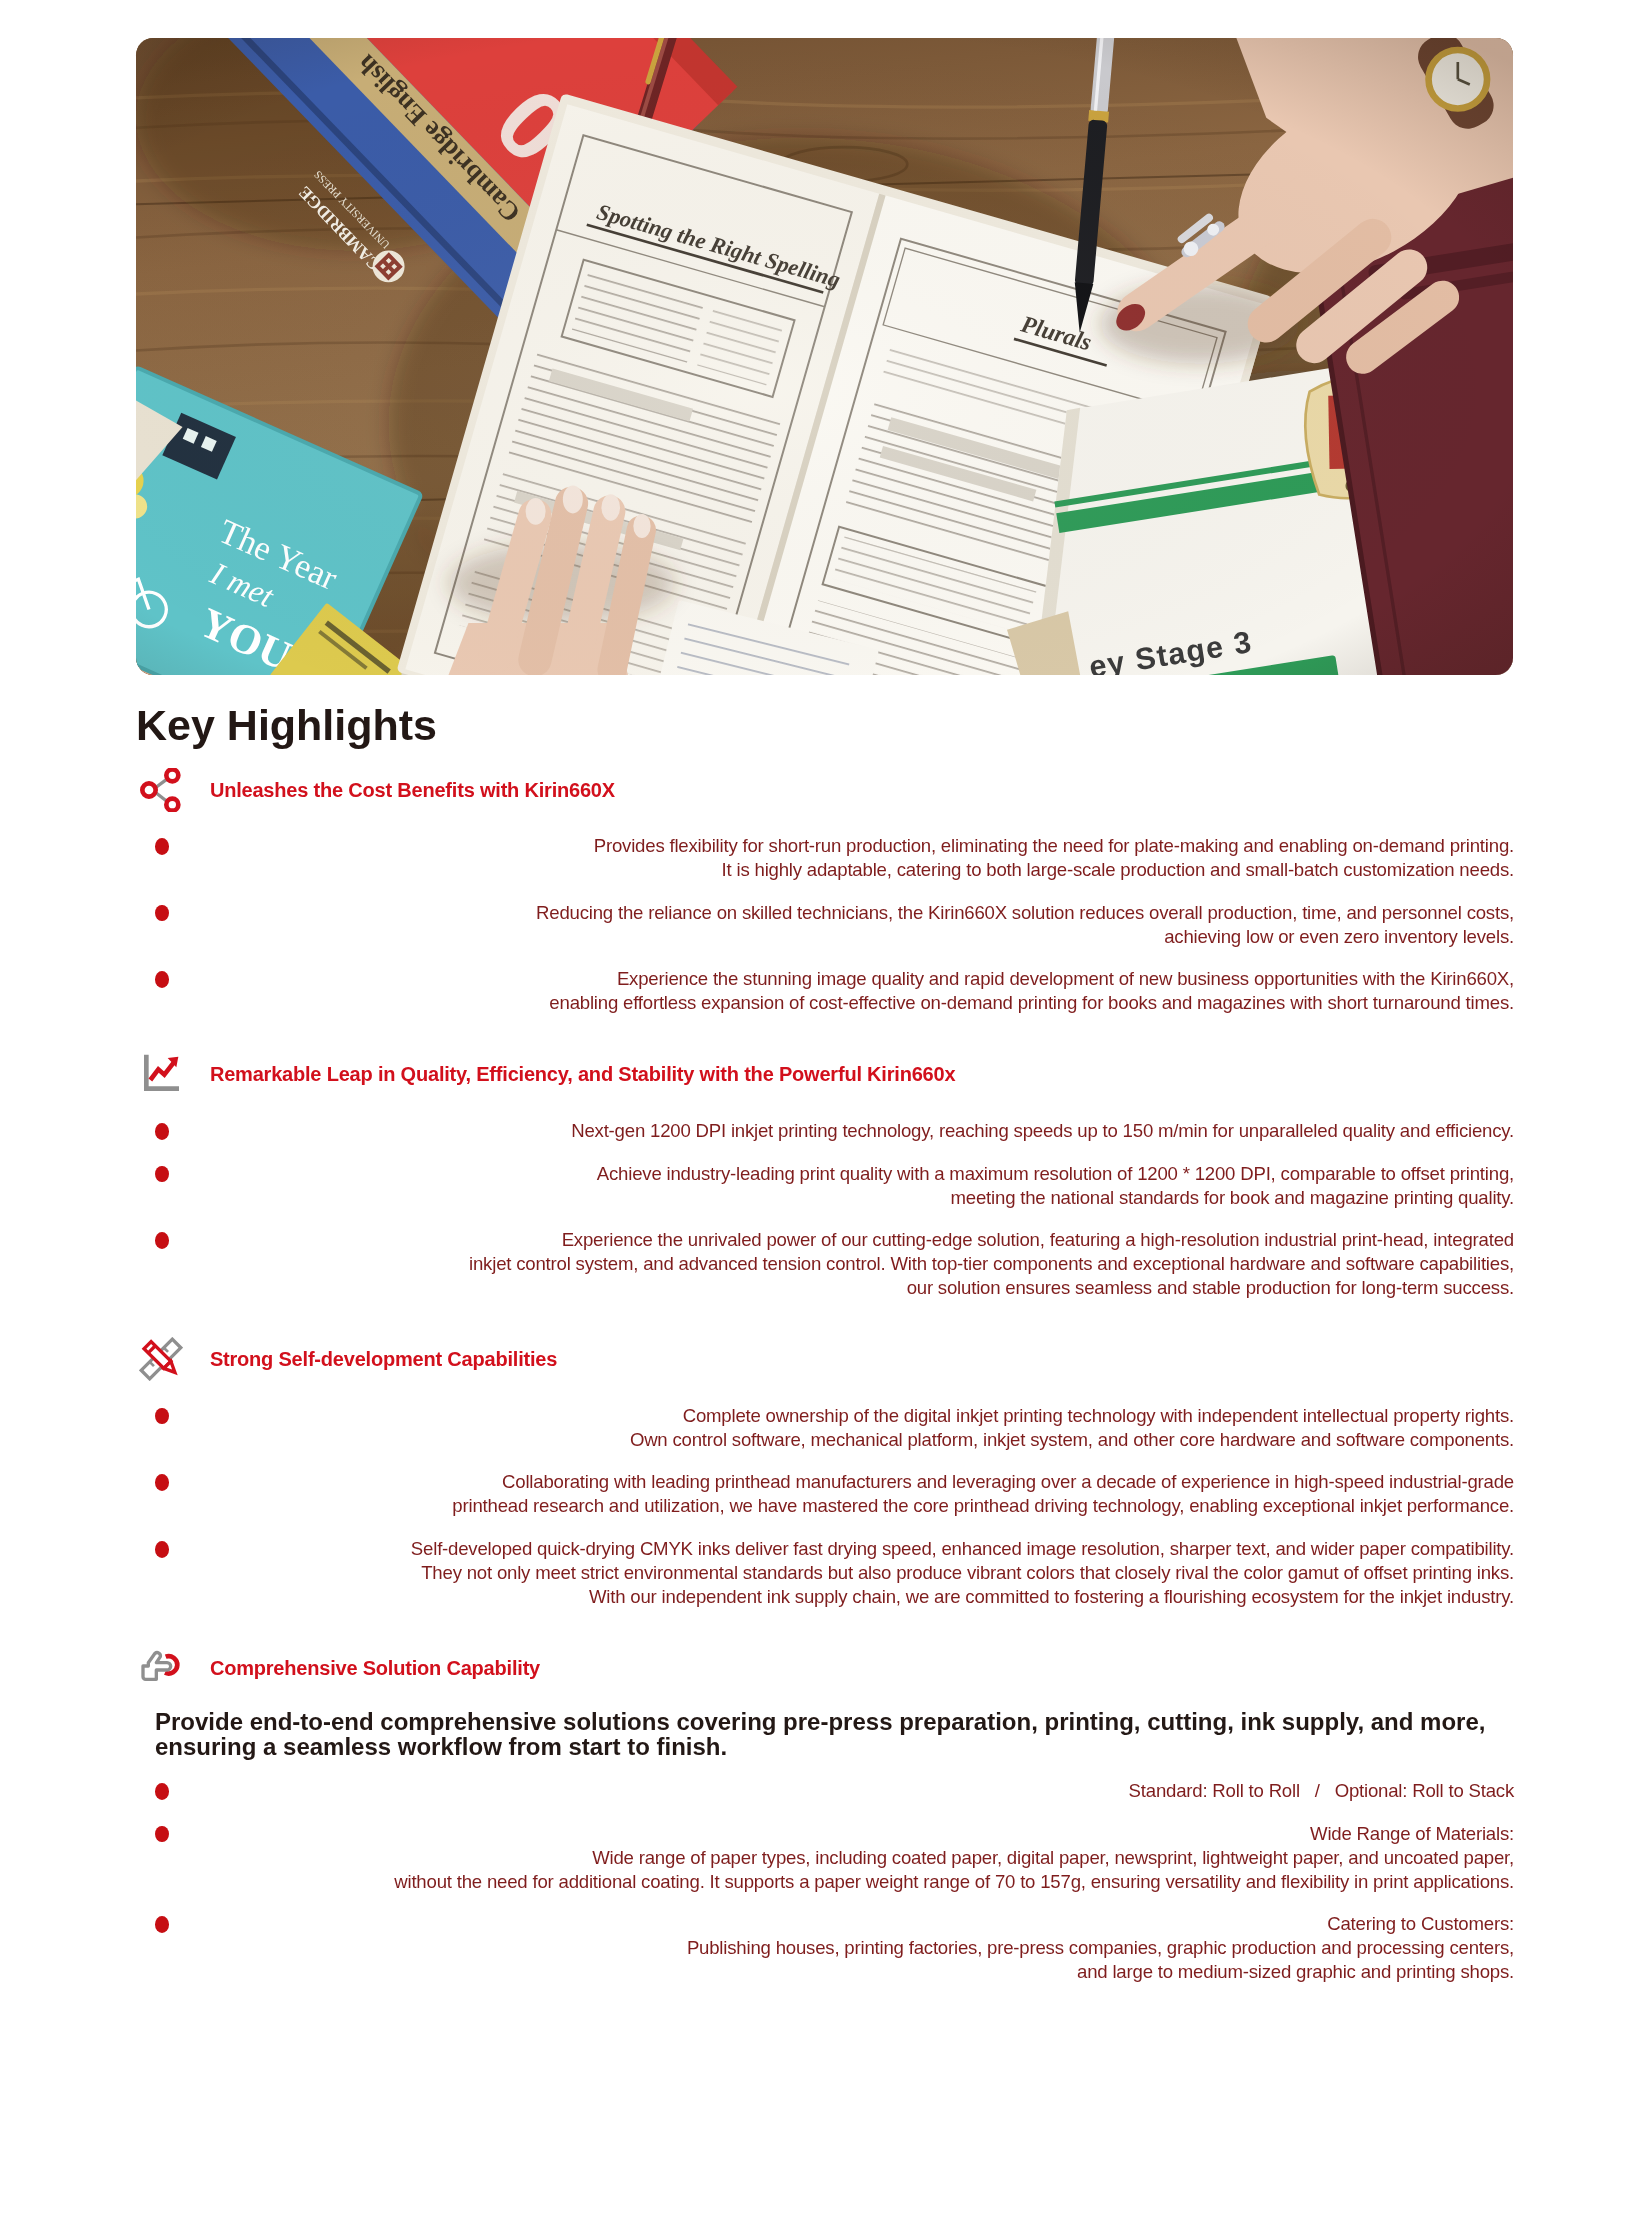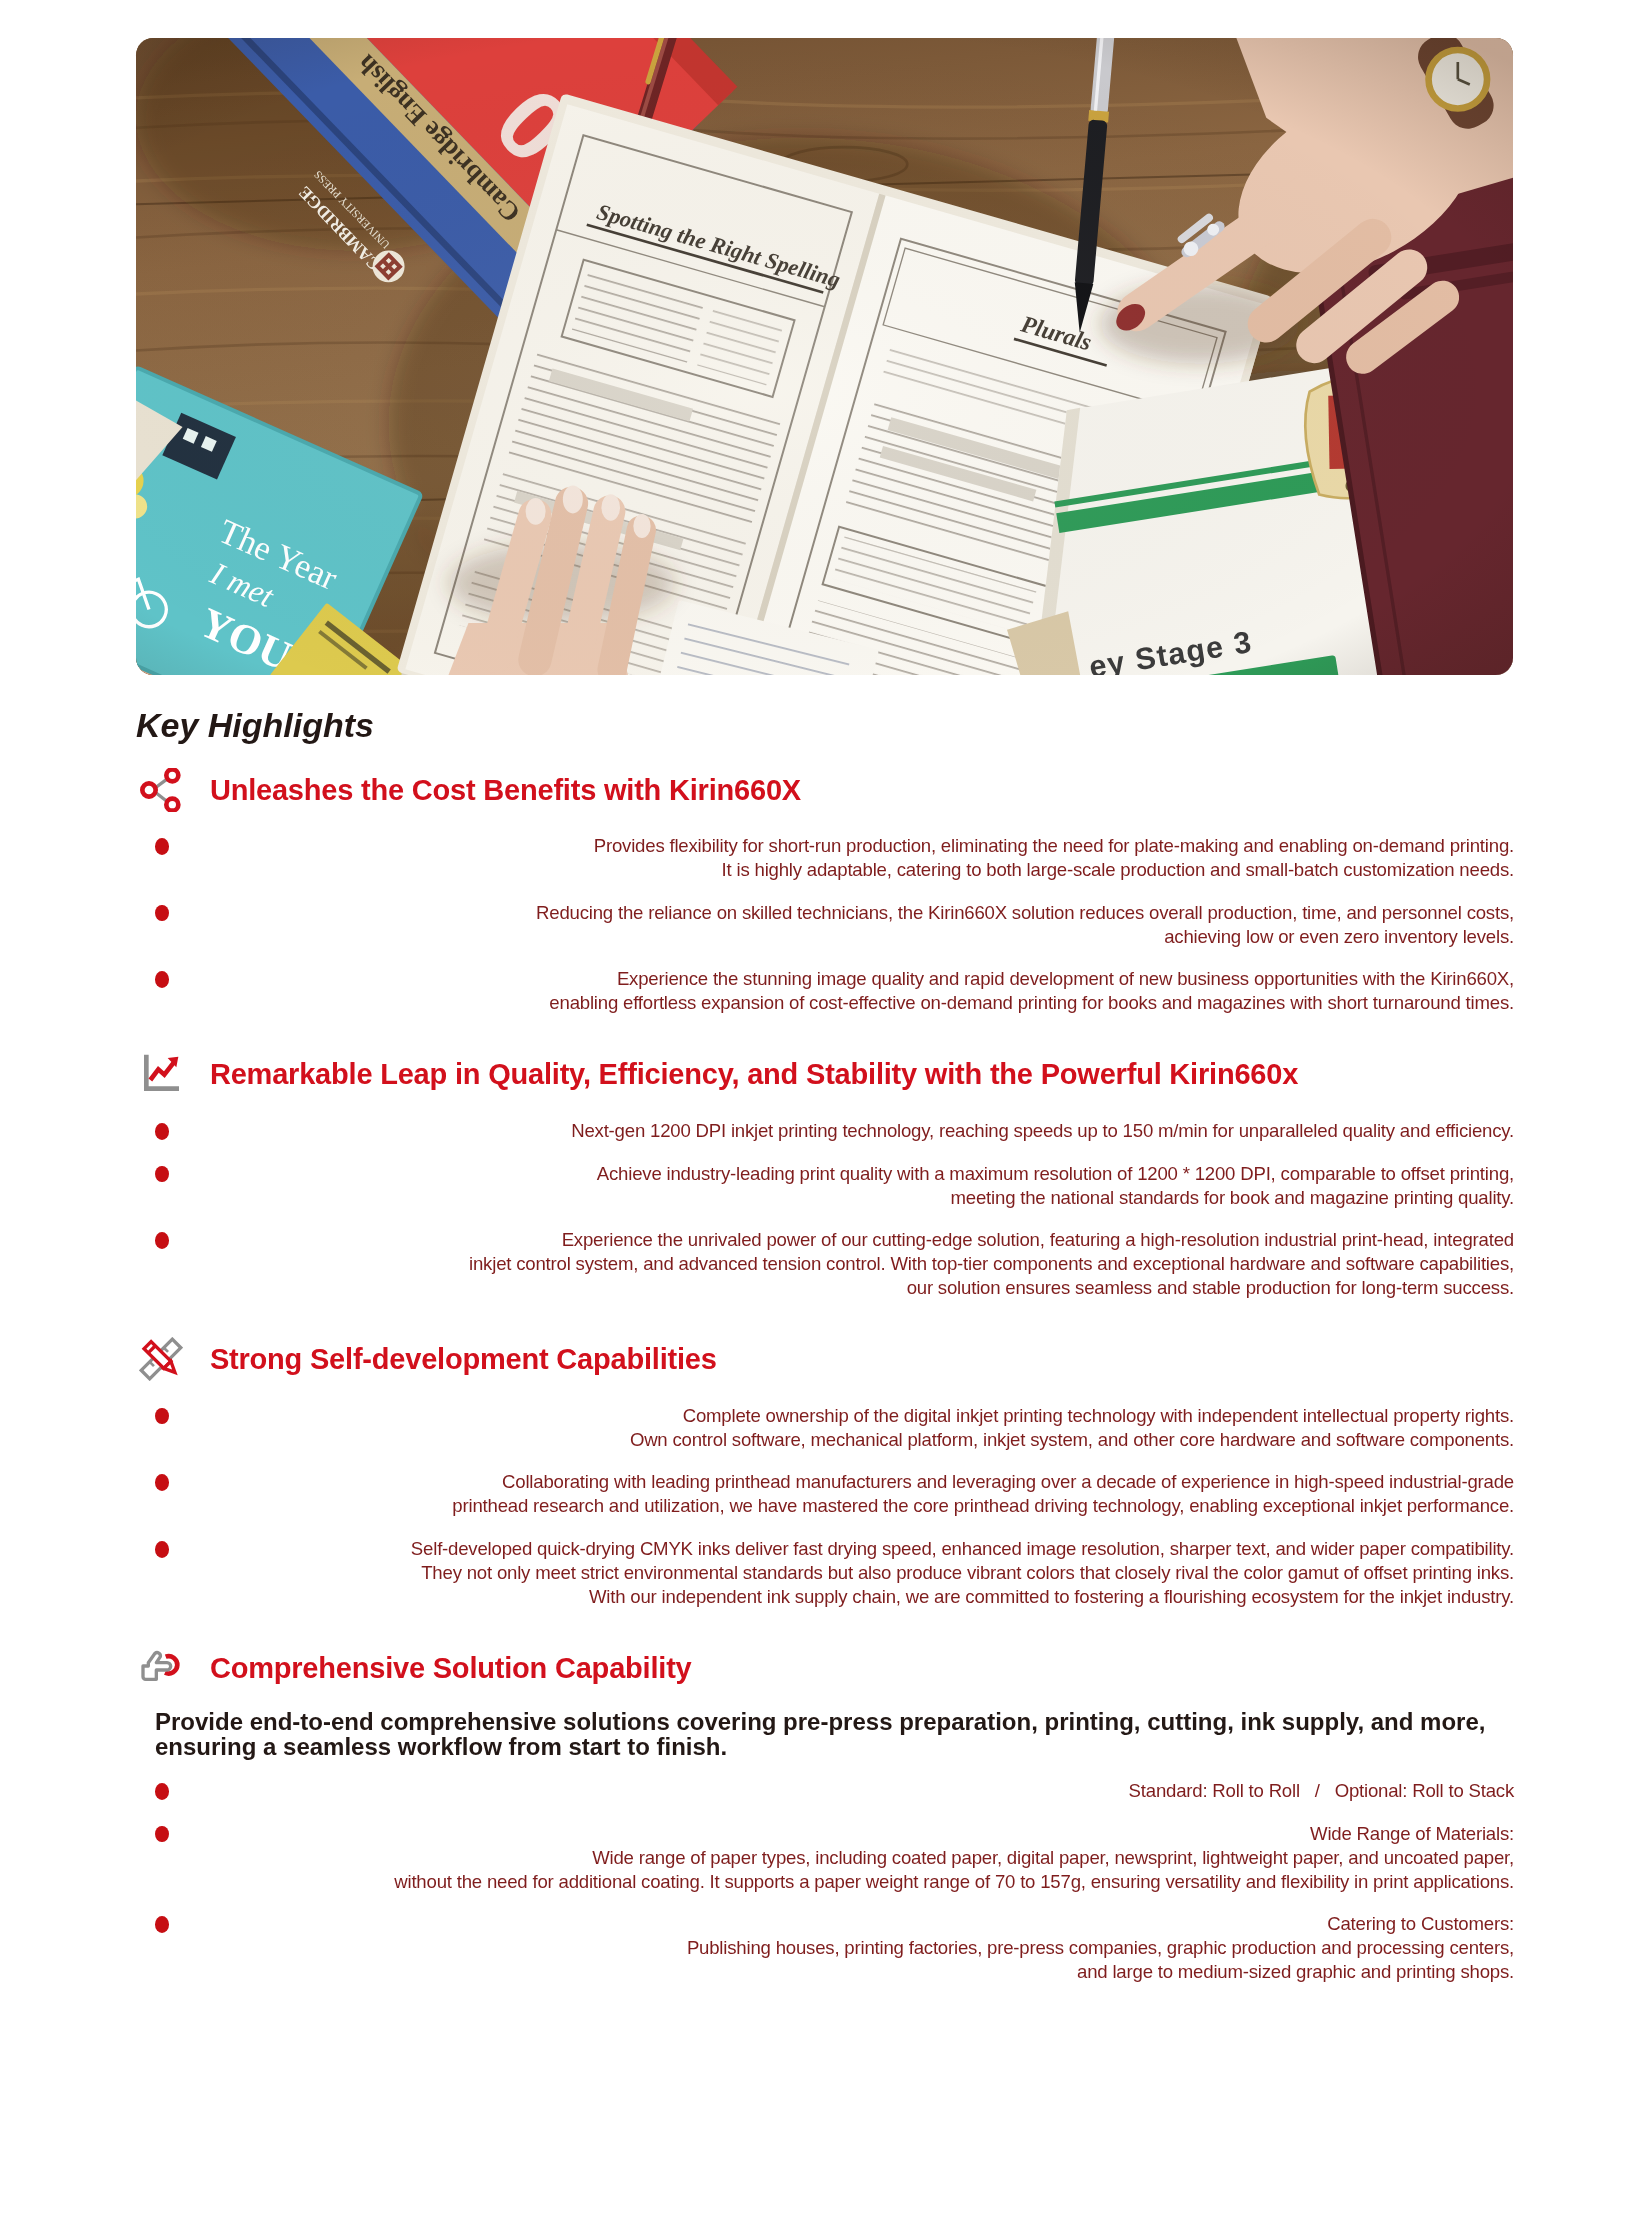--- a/index.html
+++ b/index.html
@@ -4,27 +4,27 @@
 <style>
   html,body{margin:0;padding:0;background:#ffffff;}
   body{width:1650px;height:2239px;overflow:hidden;font-family:"Liberation Sans",sans-serif;}
   .page{position:relative;width:1650px;height:2239px;background:#fff;}
   .content{padding:0 136px;}
   h1.title{margin:0;padding-top:114px;font-size:35px;line-height:47px;font-weight:bold;
     color:#d2101c;white-space:pre-wrap;letter-spacing:-0.3px;}
   .photo{position:relative;margin-top:38px;width:1377px;height:637px;border-radius:17.3px;
     overflow:hidden;background:#7d5b3a;}
   .photo svg{position:absolute;left:0;top:0;}
-  h2.kh{margin:31px 0 0 0;font-size:34px;line-height:39px;font-weight:bold;color:#231815;font-style:italic;}
+  h2.kh{margin:31px 0 0 0;font-size:43px;line-height:39px;font-weight:bold;color:#231815;}
   .section{margin-top:37px;}
   .section.first{margin-top:22.6px;}
   .sec-head{display:flex;align-items:center;gap:26.6px;margin-left:3.3px;}
   .sec-icon{width:44px;height:44px;flex:none;}
   .sec-icon svg{display:block;}
-  h3.sec-title{margin:0;font-size:29px;line-height:44px;font-weight:bold;color:#d2101c;letter-spacing:-0.2px;}
+  h3.sec-title{margin:0;font-size:20px;line-height:44px;font-weight:bold;color:#d2101c;letter-spacing:-0.2px;}
   ul.bullets{list-style:none;margin:22.6px 0 0 0;padding:0;}
   ul.bullets.tight{margin-top:20px;}
   ul.bullets li{position:relative;padding-left:76px;font-size:18.6px;line-height:24px;
     color:#7f1d1d;margin-bottom:18.6px;letter-spacing:-0.2px;text-align:right;}
   ul.bullets li:last-child{margin-bottom:0;}
   .dot{position:absolute;left:19px;top:4px;width:14px;height:16.6px;border-radius:50%;background:#c60e13;}
   .btext{white-space:pre-wrap;}
   .intro{margin:20px 0 0 19px;font-size:24px;line-height:24.6px;font-weight:bold;color:#231815;white-space:pre-wrap;}
 </style>
 </head>

